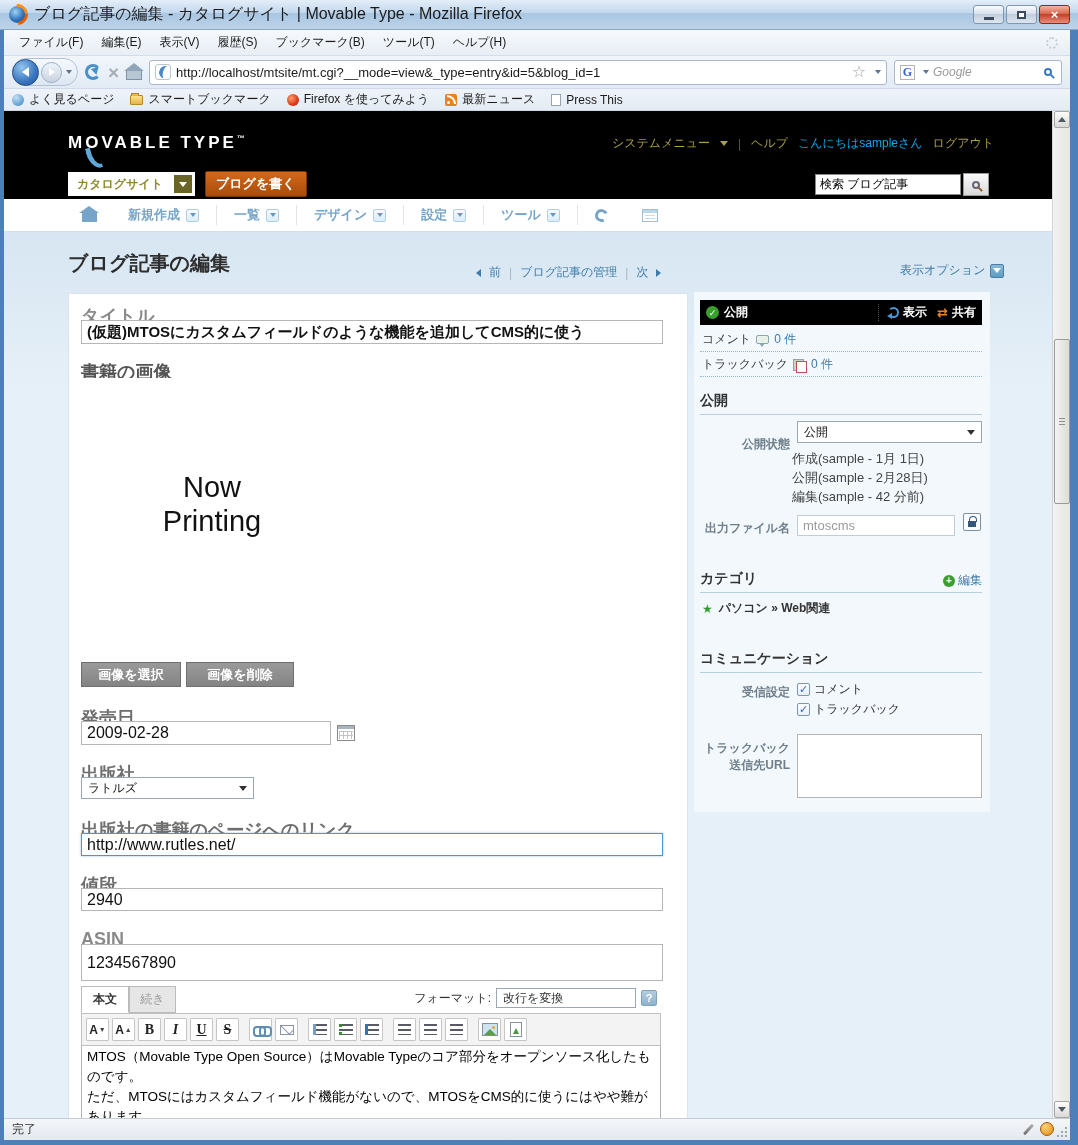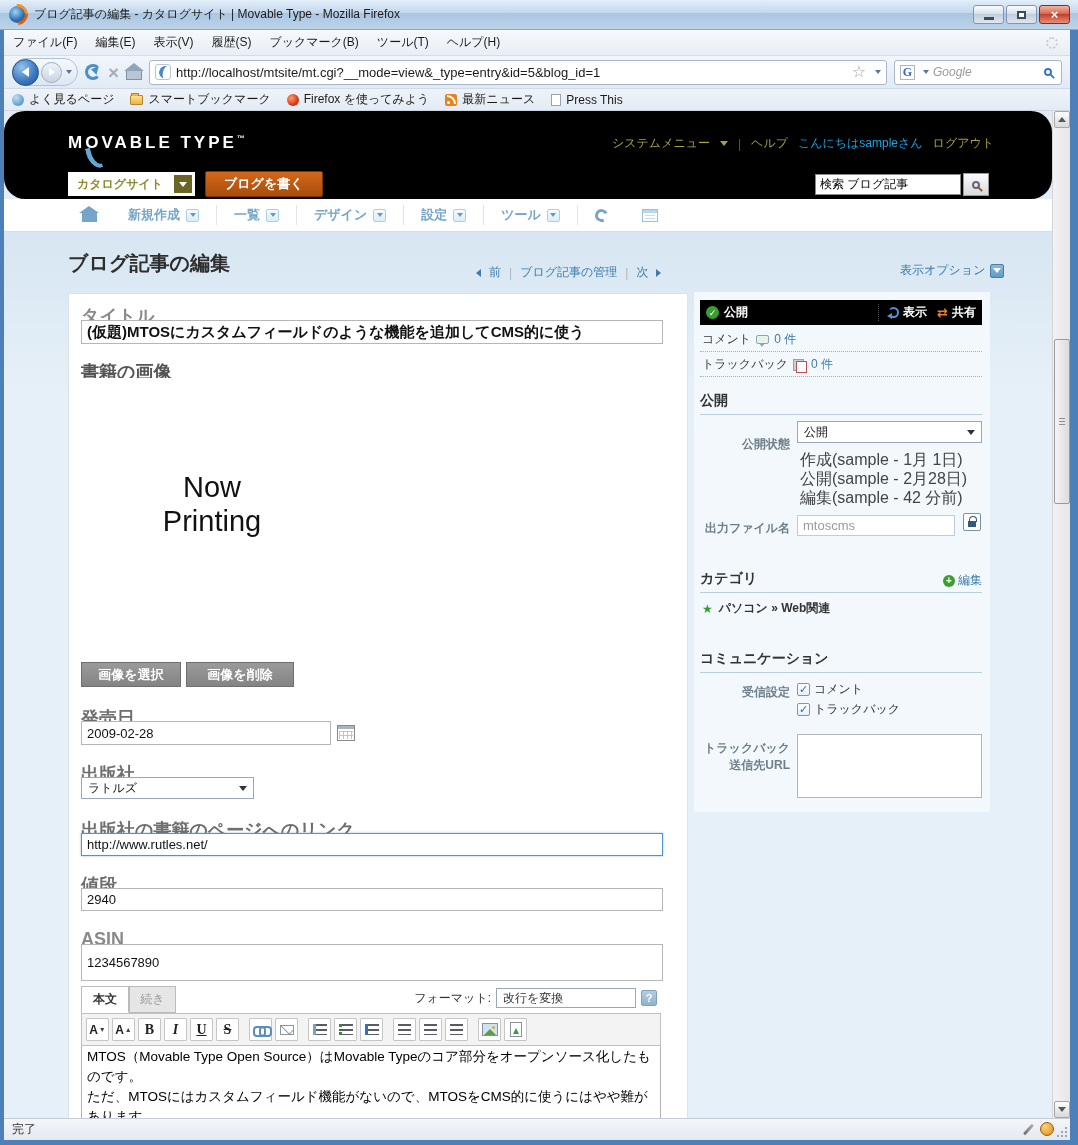--- a/index.html
+++ b/index.html
@@ -11,34 +11,34 @@
   
   .titlebar { position:absolute; top:0; left:0; width:1078px; height:30px;
     background:linear-gradient(#e3eef9, #c2d7ec 45%, #a9c6e2 46%, #bdd3e9);
     border-bottom:1px solid #8aa9c9; display:flex; align-items:center; }
   .ff-logo { width:17px; height:17px; border-radius:50%; margin:0 8px 0 9px;
     background:radial-gradient(circle at 38% 35%, #9fd4f5, #2f6eb5 55%, #1c4c86);
     position:relative; }
   .ff-logo::after { content:""; position:absolute; inset:-2px;
     border:3px solid transparent; border-top-color:#f7901e; border-right-color:#e66000;
     border-radius:50%; transform:rotate(40deg); }
-  .win-title { font-size:12px; color:#1b1b1b; }
+  .win-title { font-size:16px; color:#1b1b1b; }
   .win-controls { position:absolute; right:8px; top:5px; display:flex; gap:2px; }
   .wbtn { width:31px; height:19px; border:1px solid #7f96ae; border-radius:3px;
     background:linear-gradient(#fafcfe,#d7e1ec 45%,#bfccdc 46%,#dde6f0);
     display:flex; align-items:center; justify-content:center; }
   .wbtn .mini-bar { width:10px; height:3px; background:#3c4a5c; margin-top:7px; }
   .wbtn .rest-box { width:9px; height:8px; border:2px solid #3c4a5c; background:#fff; }
   .wbtn.close { background:linear-gradient(#f4b4a4,#da6850 45%,#c03a24 46%,#e88e7a);
     border-color:#8c2a18; color:#fff; font-weight:bold; font-size:13px; line-height:1; }
 
   
   .menubar { position:absolute; top:30px; left:4px; width:1066px; height:26px;
     background:linear-gradient(#f6f9fc,#e8eef6); border-bottom:1px solid #d3dcea;
-    display:flex; align-items:center; }
+    display:flex; align-items:center; padding-left:6px; }
   .menu-item { padding:4px 9px; font-size:12px; color:#1b1b1b; }
   .throb { position:absolute; right:12px; top:7px; width:12px; height:12px;
     border-radius:50%; border:2px dotted #c6ccd6; }
 
   
   .navtoolbar { position:absolute; top:56px; left:4px; width:1066px; height:33px;
     background:linear-gradient(#f2f6fb,#e2eaf4); border-bottom:1px solid #cfd9e8;
     display:flex; align-items:center; padding:0 8px; gap:7px; }
   .navcap { display:flex; align-items:center; height:28px; padding-right:5px;
     background:linear-gradient(#f5f9fd,#dde7f2); border:1px solid #b2c2d6; border-radius:14px; }
@@ -85,35 +85,35 @@
   .bm-ff { width:12px; height:12px; border-radius:50%; background:radial-gradient(circle at 35% 35%, #ff9a6a, #d22b10 70%); }
   .bm-rss { width:12px; height:12px; border-radius:2px; background:#e8821e; position:relative; }
   .bm-rss::before { content:""; position:absolute; left:2px; bottom:2px; width:3px; height:3px; border-radius:50%; background:#fff; }
   .bm-rss::after { content:""; position:absolute; left:2px; bottom:2px; width:7px; height:7px; border:2px solid #fff; border-left:none; border-bottom:none; border-radius:0 100% 0 0; }
   .bm-page { width:10px; height:12px; background:#fff; border:1px solid #98a4b2; }
 
   
   .viewport { position:absolute; top:111px; left:4px; width:1066px; height:1007px; background:#e2edf6; overflow:hidden; }
 
   
-  .mt-header { position:absolute; top:0; left:0; width:1048px; height:88px; background:#000;border-radius:21px; }
+  .mt-header { position:absolute; top:0; left:0; width:1048px; height:88px; background:#000; }
   .mt-logo { position:absolute; left:64px; top:22px; color:#fff; font-weight:bold; font-size:17px; letter-spacing:3px; }
   .mt-logo .tm { font-size:8px; vertical-align:super; letter-spacing:0; }
   .mt-logo .o-wrench { position:relative; display:inline-block; }
   .mt-logo .o-wrench::after { content:""; position:absolute; left:2px; top:14px; width:9px; height:18px;
     border-left:5px solid #5fa8d8; border-bottom:4px solid #5fa8d8; border-radius:0 0 0 90%; transform:rotate(-12deg); }
   .mt-toplinks { position:absolute; right:58px; top:24px; display:flex; align-items:center; gap:10px; font-size:12px; }
   .olive { color:#a8a23f; }
   .mt-sep { color:#555; }
   .greeting { color:#0ea5e9; }
   .mt-blogbtn { position:absolute; left:64px; top:61px; height:24px; background:#fff; display:flex; align-items:center;
     padding-left:9px; gap:8px; font-size:12px; font-weight:bold; color:#8e8a2d; }
   .cbox-dark { width:18px; height:18px; margin:0 3px; background:#6a6526; display:flex; align-items:center; justify-content:center; }
   .tri-d-w { width:0; height:0; border-left:4px solid transparent; border-right:4px solid transparent; border-top:5px solid #fff; }
-  .mt-writebtn { position:absolute; left:201px; top:60px; height:26px; padding:0 18px;
+  .mt-writebtn { position:absolute; left:201px; top:60px; height:26px; padding:0 10px;
     background:linear-gradient(#d3681a,#a84c0c); border:1px solid #7a3608; border-radius:2px;
     color:#fff; font-weight:bold; font-size:13px; display:flex; align-items:center; }
   .mt-search { position:absolute; right:63px; top:62px; display:flex; align-items:center; }
   .mt-search input { width:146px; height:21px; border:1px solid #888; font-size:12px; padding:0 4px; font-family:inherit; }
   .mt-searchbtn { width:26px; height:23px; margin-left:2px; background:linear-gradient(#fcfcfc,#d9d9d9);
     border:1px solid #9a9a9a; display:flex; align-items:center; justify-content:center; }
   .mag2 { width:8px; height:8px; border:2px solid #667; border-radius:50%; position:relative; }
   .mag2::after { content:""; position:absolute; width:6px; height:2px; background:#8a5a2a; transform:rotate(45deg); right:-5px; bottom:-3px; }
 
   
@@ -145,21 +145,21 @@
   .tri-l-s { width:0; height:0; border-top:4px solid transparent; border-bottom:4px solid transparent; border-right:5px solid #3d7dab; }
   .tri-r-s { width:0; height:0; border-top:4px solid transparent; border-bottom:4px solid transparent; border-left:5px solid #3d7dab; }
   .disp-opts { position:absolute; left:896px; top:30px; display:flex; align-items:center; gap:5px; font-size:12px; }
   .cbox-blue { width:14px; height:14px; background:linear-gradient(#8abbd8,#5e9cc4); border:1px solid #4a7ea6;
     border-radius:2px; display:flex; align-items:center; justify-content:center; }
 
   
   .card { position:absolute; left:64px; top:61px; width:620px; height:825px; background:#fff;
     border:1px solid #d9e5ee; border-bottom:none; }
   .flabel { position:absolute; font-size:18px; font-weight:bold; color:#6e6e6e; }
-  .tinput { position:absolute; border:1px solid #b6b6b6; background:#fff; font-size:13px; color:#111;
+  .tinput { position:absolute; border:1px solid #b6b6b6; background:#fff; font-size:16px; color:#111;
     padding:0 5px; font-family:inherit; outline:none; }
   .tinput.title-in { font-weight:bold; font-size:15px; }
   .tinput.focus-blue { border:1px solid #4f94cd; box-shadow:0 0 2px rgba(80,150,210,.6); }
   .img-box { position:absolute; left:12px; top:84px; width:582px; height:256px; background:#fff; }
   .nowprint { position:absolute; left:36px; top:92px; width:190px; text-align:center;
     font-size:29px; color:#111; line-height:34px; }
   .gbtn { position:absolute; height:25px; background:linear-gradient(#9a9a9a,#848484); border:1px solid #6f6f6f;
     color:#fff; font-weight:bold; font-size:13px; display:flex; align-items:center; justify-content:center; }
   .cal-ic { position:absolute; left:268px; top:431px; width:18px; height:16px; background:#fff; border:1px solid #8a8a8a; }
   .cal-ic::before { content:""; position:absolute; top:0; left:0; right:0; height:3px; background:#a9b4bf; }
@@ -227,21 +227,21 @@
     font-size:12px; color:#3a3a3a; border-bottom:1px dotted #8fb8d0; padding-left:2px; }
   .bubble-ic { width:13px; height:9px; border:1px solid #8aa4b4; border-radius:2px; background:#e8f2e8; position:relative; }
   .bubble-ic::after { content:""; position:absolute; left:2px; bottom:-4px;
     border-left:3px solid transparent; border-right:3px solid transparent; border-top:4px solid #8aa4b4; }
   .tb-ic { position:relative; width:13px; height:12px; }
   .tb-ic::before { content:""; position:absolute; left:0; top:0; width:9px; height:10px; background:#c9ced4; border:1px solid #98a0a8; }
   .tb-ic::after { content:""; position:absolute; left:3px; top:2px; width:9px; height:10px; background:#fff; border:1px solid #c05050; }
   .sb-header { position:absolute; left:0; width:282px; font-size:14px; font-weight:bold; color:#333;
     border-bottom:1px solid #b7cfdf; padding-bottom:4px; }
   .sb-label { position:absolute; width:90px; text-align:right; font-size:12px; font-weight:bold; color:#6e7e8a; }
-  .sb-ts { position:absolute; left:100px; font-size:16px; color:#444; }
+  .sb-ts { position:absolute; left:92px; font-size:13px; color:#444; }
   .lockbtn { position:absolute; width:18px; height:18px; background:#fbfdfe; border:1px solid #7a90a8;
     border-radius:2px; display:flex; align-items:center; justify-content:center; }
   .lock-ic { position:relative; width:8px; height:6px; background:#35587a; margin-top:4px; }
   .lock-ic::before { content:""; position:absolute; left:1px; top:-5px; width:6px; height:5px;
     border:1.5px solid #35587a; border-bottom:none; border-radius:4px 4px 0 0; }
   .plus-circle { width:12px; height:12px; border-radius:50%; background:#39a02e; color:#fff; font-size:10px; font-weight:bold;
     display:flex; align-items:center; justify-content:center; line-height:1; }
   .star-green { color:#2f9e2f; font-size:12px; }
   .cat-item { position:absolute; left:2px; display:flex; align-items:center; gap:6px; font-size:12px; font-weight:bold; color:#333; }
   .checkrow { position:absolute; display:flex; align-items:center; gap:4px; font-size:12px; color:#333; }

